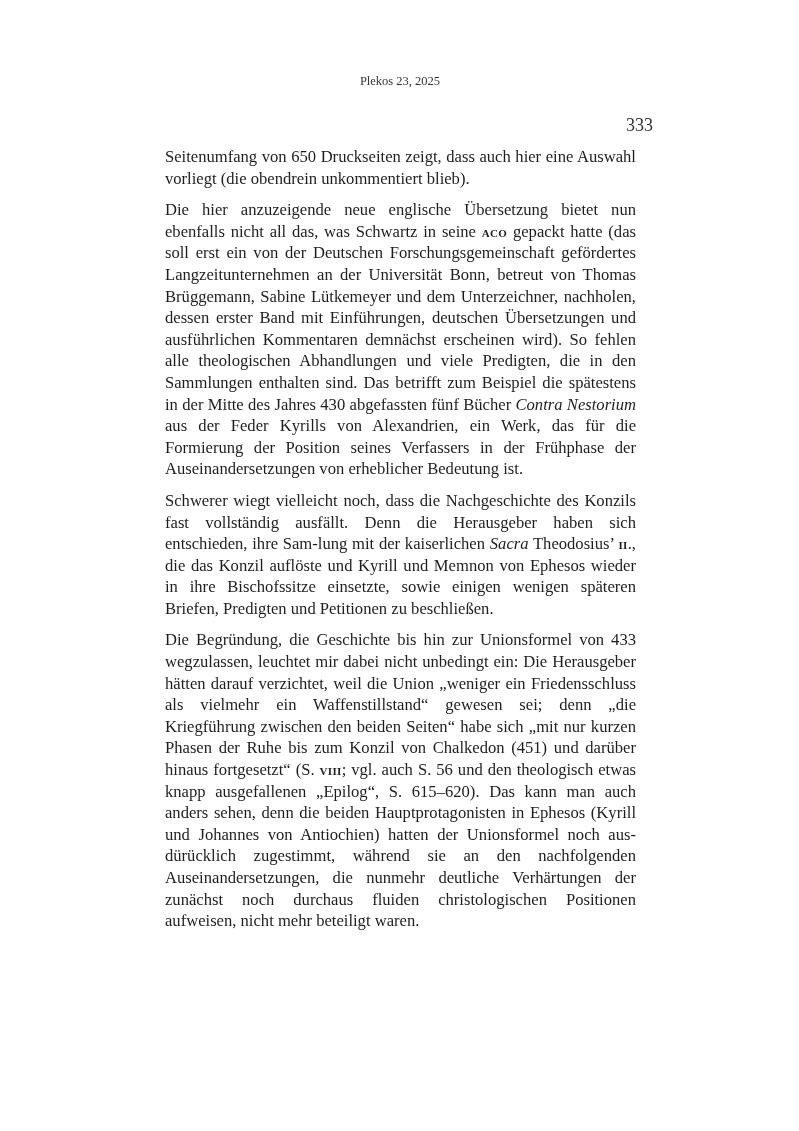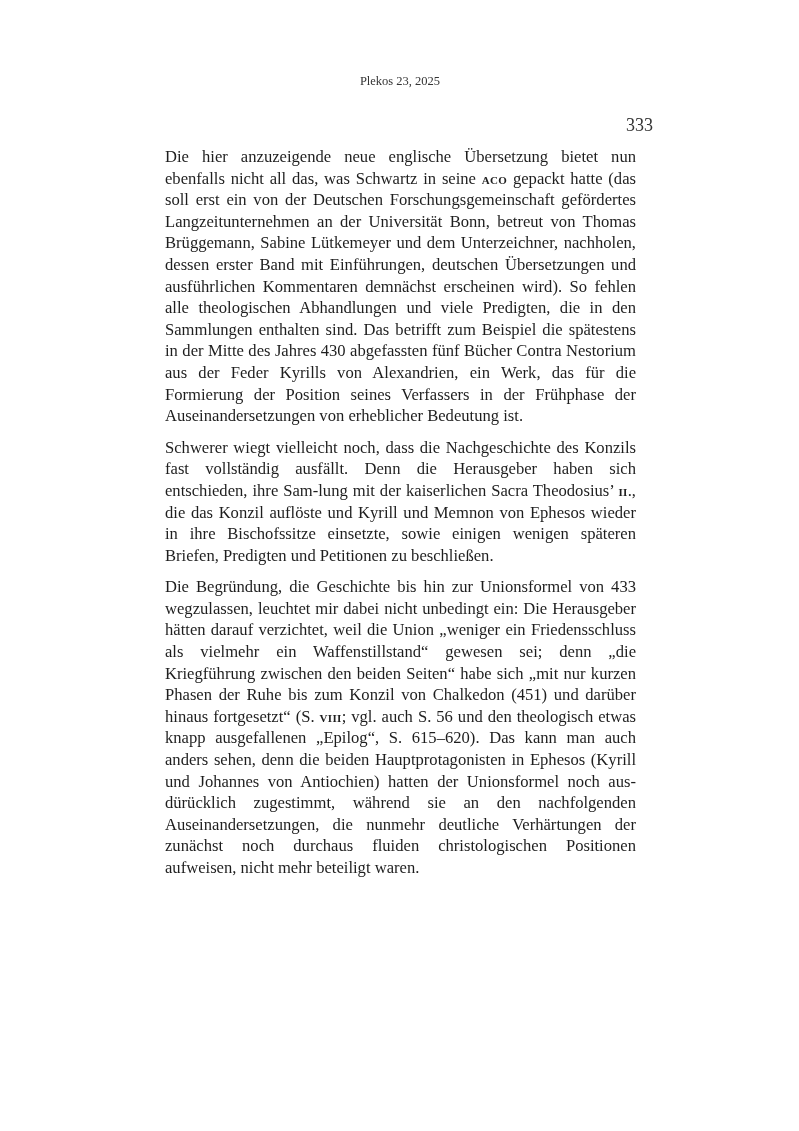--- a/index.html
+++ b/index.html
@@ -52,32 +52,36 @@
       margin: 0 0 10px 0;
     }
     .sc {
       font-variant: small-caps;
       text-transform: lowercase;
       font-size: 0.92em;
       letter-spacing: 0.02em;
       font-weight: bold;
     }
     .it {
+      font-style: italic;
     }
   </style>
 </head>
 <body>
 
 <div class="running-head">
   <span class="journal">Plekos 23, 2025</span>
   <span class="page-number">333</span>
 </div>
 
 <div class="body-text">
   <p>
+    <span>Seitenumfang von 650 Druckseiten zeigt, dass auch hier eine Auswahl vor­liegt (die obendrein unkommentiert blieb).</span>
+  </p>
+  <p>
     <span>Die hier anzuzeigende neue englische Übersetzung bietet nun ebenfalls nicht all das, was Schwartz in seine </span><span class="sc">ACO</span><span> gepackt hatte (das soll erst ein von der Deutschen Forschungsgemeinschaft gefördertes Langzeitunternehmen an der Universität Bonn, betreut von Thomas Brüggemann, Sabine Lütkemeyer und dem Unterzeichner, nachholen, dessen erster Band mit Einführungen, deutschen Übersetzungen und ausführlichen Kommentaren demnächst er­scheinen wird). So fehlen alle theologischen Abhandlungen und viele Pre­digten, die in den Sammlungen enthalten sind. Das betrifft zum Beispiel die spätestens in der Mitte des Jahres 430 abgefassten fünf Bücher </span><span class="it">Contra Nesto­rium</span><span> aus der Feder Kyrills von Alexandrien, ein Werk, das für die Formierung der Position seines Verfassers in der Frühphase der Auseinandersetzungen von erheblicher Bedeutung ist.</span>
   </p>
   <p>
     <span>Schwerer wiegt vielleicht noch, dass die Nachgeschichte des Konzils fast vollständig ausfällt. Denn die Herausgeber haben sich entschieden, ihre Sam-lung mit der kaiserlichen </span><span class="it">Sacra</span><span> Theodosius’ </span><span class="sc">II</span><span>., die das Konzil auflöste und Kyrill und Memnon von Ephesos wieder in ihre Bischofssitze einsetzte, sowie einigen wenigen späteren Briefen, Predigten und Petitionen zu be­schließen.</span>
   </p>
   <p>
     <span>Die Begründung, die Geschichte bis hin zur Unionsformel von 433 wegzu­lassen, leuchtet mir dabei nicht unbedingt ein: Die Herausgeber hätten da­rauf verzichtet, weil die Union „weniger ein Friedensschluss als vielmehr ein Waffenstillstand“ gewesen sei; denn „die Kriegführung zwischen den beiden Seiten“ habe sich „mit nur kurzen Phasen der Ruhe bis zum Konzil von Chalkedon (451) und darüber hinaus fortgesetzt“ (S. </span><span class="sc">VIII</span><span>; vgl. auch S. 56 und den theologisch etwas knapp ausgefallenen „Epilog“, S. 615–620). Das kann man auch anders sehen, denn die beiden Hauptprotagonisten in Ephesos (Kyrill und Johannes von Antiochien) hatten der Unionsformel noch aus­dürücklich zugestimmt, während sie an den nachfolgenden Auseinanderset­zungen, die nunmehr deutliche Verhärtungen der zunächst noch durchaus fluiden christologischen Positionen aufweisen, nicht mehr beteiligt waren.</span>
   </p>
 </div>
 

